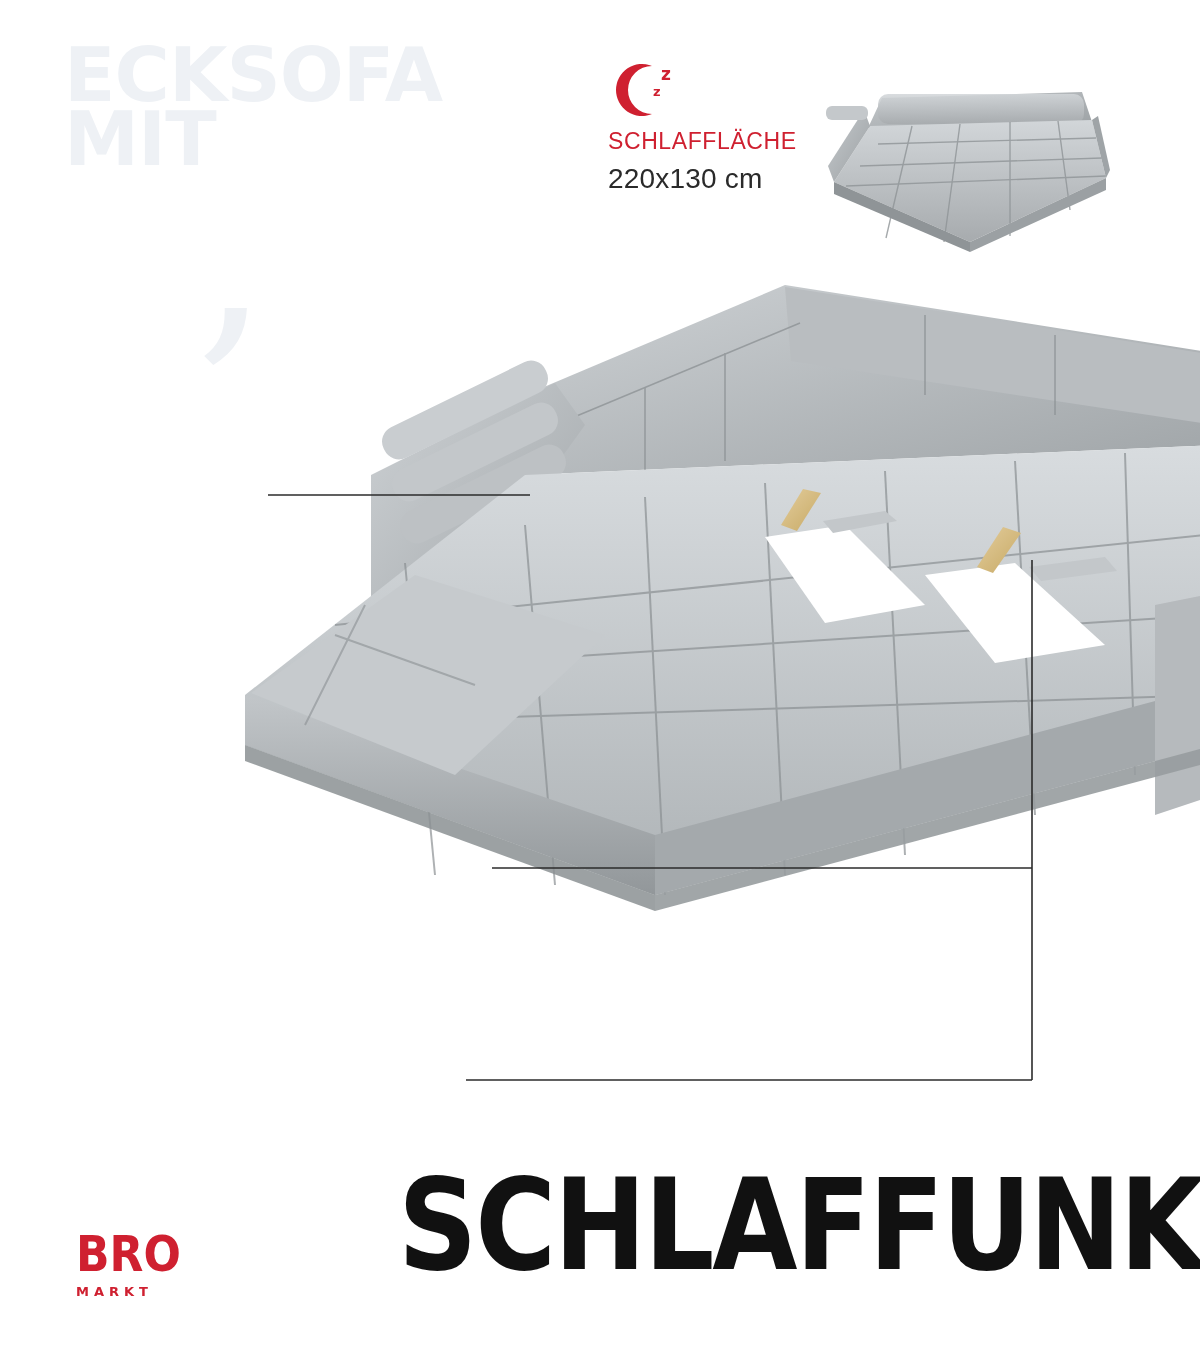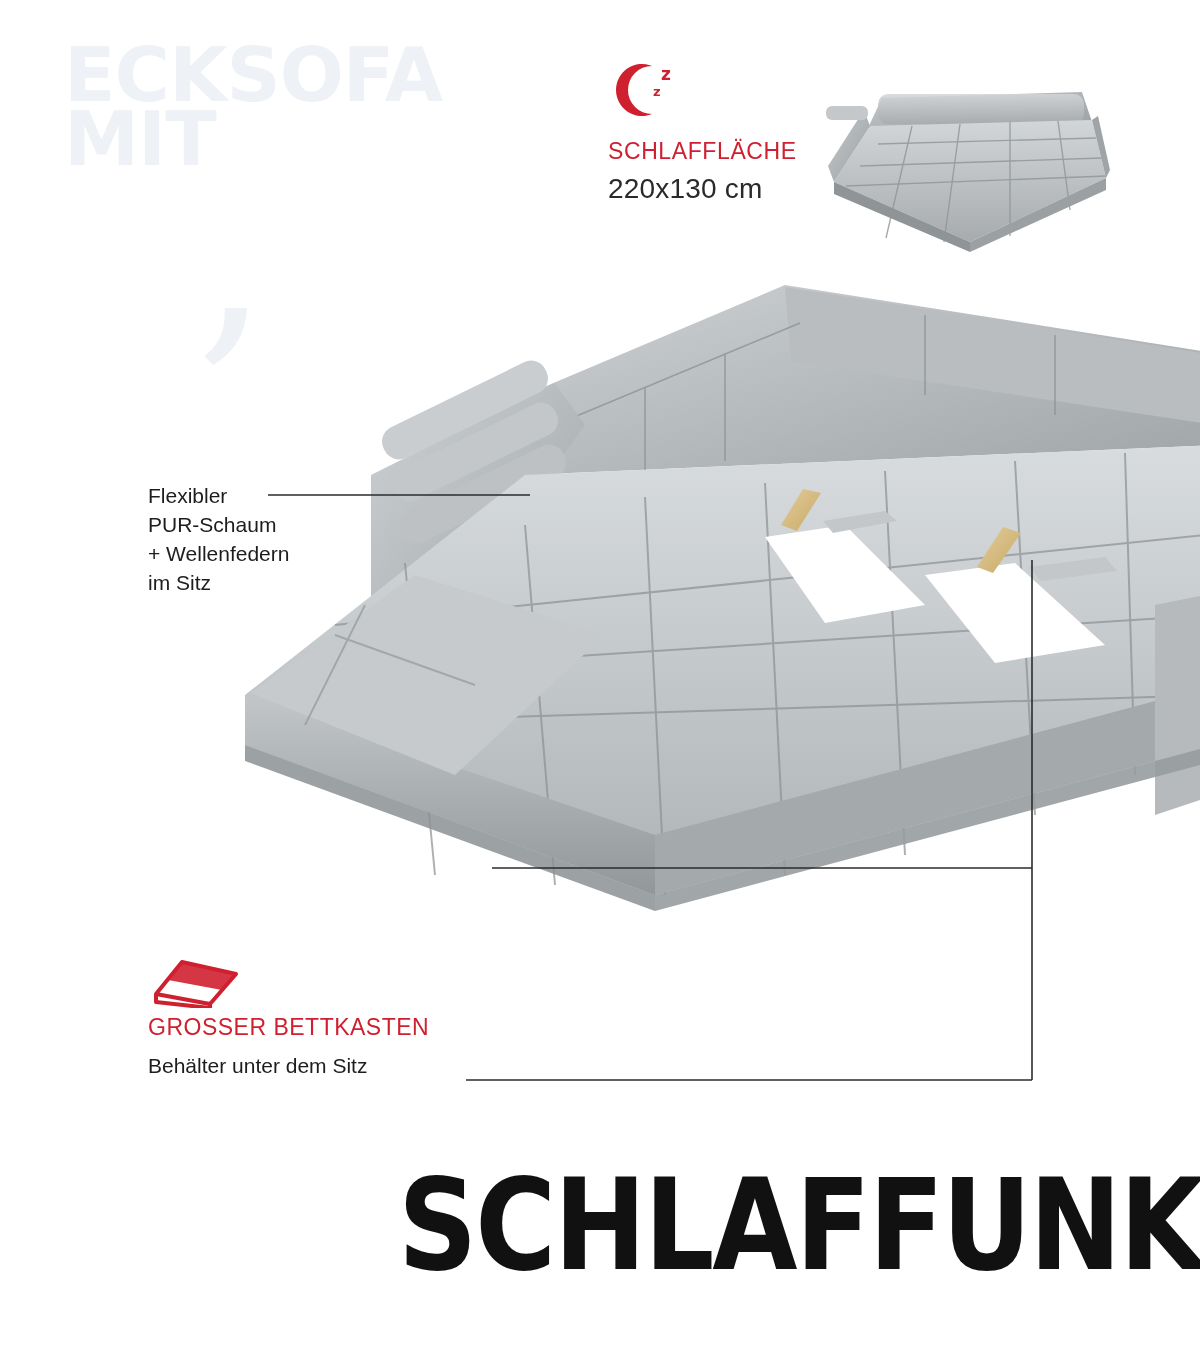--- a/index.html
+++ b/index.html
@@ -41,21 +41,21 @@
   }
 
   
   .sleep-block {
     position: absolute;
     left: 608px; top: 58px;
     width: 260px;
   }
   .moon-icon { display: block; }
   .sleep-title {
-    margin-top: 14px;
+    margin-top: 4px;
     font-size: 23px;
     letter-spacing: 0.6px;
     color: #cf2030;
     font-family: "Liberation Sans", sans-serif;
   }
   .sleep-sub {
     margin-top: 8px;
     font-size: 28px;
     color: #2a2a2a;
     letter-spacing: 0.2px;
@@ -284,36 +284,23 @@
   </div>
 
   <svg class="leaders">
     <line x1="268" y1="495" x2="530" y2="495" stroke="#2b2b2b" stroke-width="1.6"></line>
     <line x1="492" y1="868" x2="1032" y2="868" stroke="#2b2b2b" stroke-width="1.6"></line>
     <line x1="1032" y1="868" x2="1032" y2="1080" stroke="#2b2b2b" stroke-width="1.6"></line>
     <line x1="1032" y1="1080" x2="466" y2="1080" stroke="#2b2b2b" stroke-width="1.6"></line>
     <line x1="1032" y1="560" x2="1032" y2="868" stroke="#2b2b2b" stroke-width="1.6"></line>
   </svg>
 
-  <div class="callout callout-1">
-    <div style="white-space: pre-line;">Flexibler
-PUR-Schaum
-+ Wellenfedern
-im Sitz</div>
-  </div>
-
-
-  <div class="callout callout-3">
-    <span style="position:absolute; left:0; top:-10px;">
-      <svg width="98" height="58" viewBox="0 0 98 58">
-        <path d="M8 44 L34 12 L88 24 L62 54 Z" fill="none" stroke="#cf2030" stroke-width="4" stroke-linejoin="round"></path>
-        <path d="M8 44 L8 52 L62 58 L62 54" fill="none" stroke="#cf2030" stroke-width="4" stroke-linejoin="round"></path>
-        <path d="M34 12 L20 30 L74 40 L88 24" fill="#cf2030" opacity="0.9"></path>
-      </svg>
-    </span>
-    <div class="c3-title">GROSSER BETTKASTEN</div>
-    <div class="c3-sub">Behälter unter dem Sitz</div>
-  </div>
+
+
 
   <div class="big-headline">SCHLAFFUNKTION.</div>
 
+  <div class="logo">
+    <div class="logo-word">BRO</div>
+    <div class="logo-sub">MARKT</div>
+  </div>
 
 </div>
 
 </body></html>

